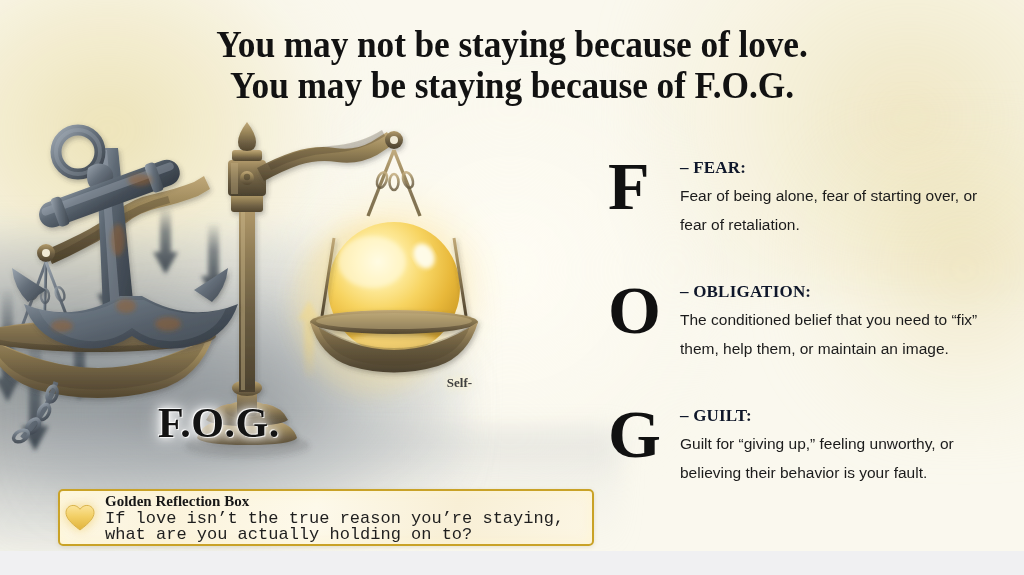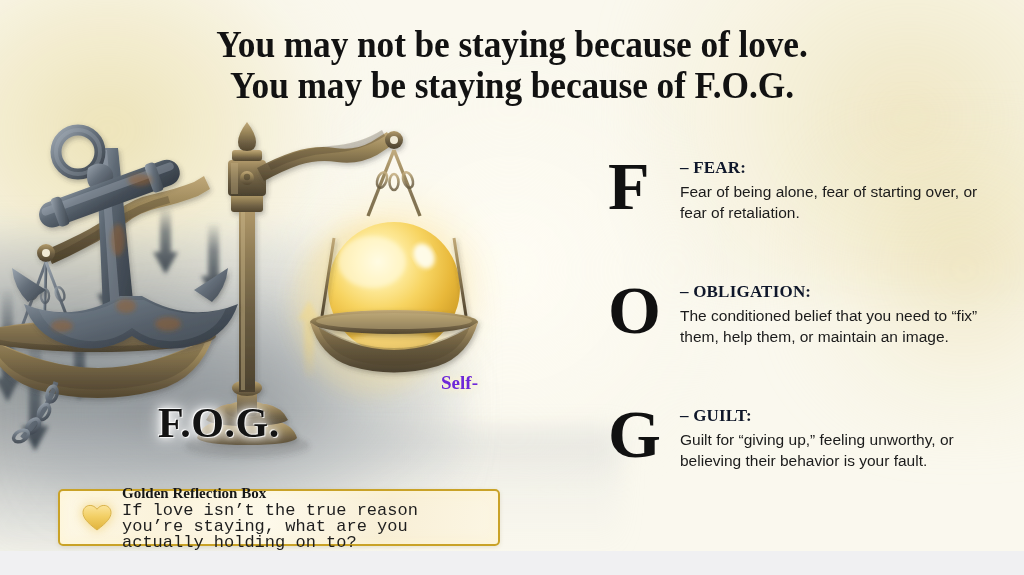--- a/index.html
+++ b/index.html
@@ -94,55 +94,55 @@
     font-weight:bold; font-size:42px; line-height:42px;
     color:#141414; letter-spacing:.5px; z-index:7;
     text-shadow:0 0 7px #fff, 0 0 14px #fff, 0 0 20px rgba(255,255,255,.9),
                 1px 1px 0 rgba(255,255,255,.8), -1px -1px 0 rgba(255,255,255,.8);
     text-align:right;
   }
   #orb-label {
     position:absolute; left:392px; top:252px; width:135px;
     text-align:center; z-index:7;
     font-family:"Liberation Serif", serif;
-    font-weight:bold; font-size:19px; line-height:22px;
-    color:#6d28d9;
+    font-weight:bold; font-size:13px; line-height:22px;
+    color:#404040;
     text-shadow:0 0 5px rgba(255,246,210,.95), 0 0 10px rgba(255,240,190,.8);
   }
 
   
   #fog-list { position:absolute; left:608px; top:158px; width:400px; z-index:8; }
   .fog-item { position:relative; margin-bottom:24px; min-height:100px; }
   .fog-letter {
     position:absolute; left:0; top:-6px; width:62px;
     font-family:"Liberation Serif", serif;
     font-weight:bold; font-size:68px; line-height:68px;
     color:#111; text-align:left;
   }
   .fog-body { margin-left:72px; }
   .fog-head {
     font-family:"Liberation Serif", serif;
     font-weight:bold; font-size:17px; line-height:20px;
     color:#0f172a; letter-spacing:.2px; margin-bottom:3px;
   }
   .fog-desc {
     font-family:"Liberation Sans", sans-serif;
-    font-size:15.5px; line-height:21px; color:#1b1b1b;
+    font-size:15.5px; line-height:29px; color:#1b1b1b;
     max-width:300px;
   }
 
   
   #reflection-box {
     position:absolute; left:58px; top:489px;
-    width:442px; height:57px; z-index:9;
+    width:536px; height:57px; z-index:9;
     border:2px solid #c9a227; border-radius:5px;
     background:linear-gradient(100deg,
         #fdf8e6 0%, #fbf3dc 22%, #fdf9ea 48%, #f8efd6 74%, #fcf6e4 100%);
     box-shadow:0 1px 4px rgba(150,130,60,.18), inset 0 0 14px rgba(255,244,205,.8);
-    display:flex; align-items:center; padding:0 20px;
+    display:flex; align-items:center; padding:0 3px;
   }
   #heart-icon {
     flex:0 0 auto; width:34px; height:34px; margin-right:8px;
     display:flex; align-items:center; justify-content:center;
     filter:drop-shadow(0 0 6px rgba(240,205,105,.85));
   }
   #reflection-text { flex:1 1 auto; }
   #reflection-title {
     font-family:"Liberation Serif", serif;
     font-weight:bold; font-size:15px; line-height:18px;

